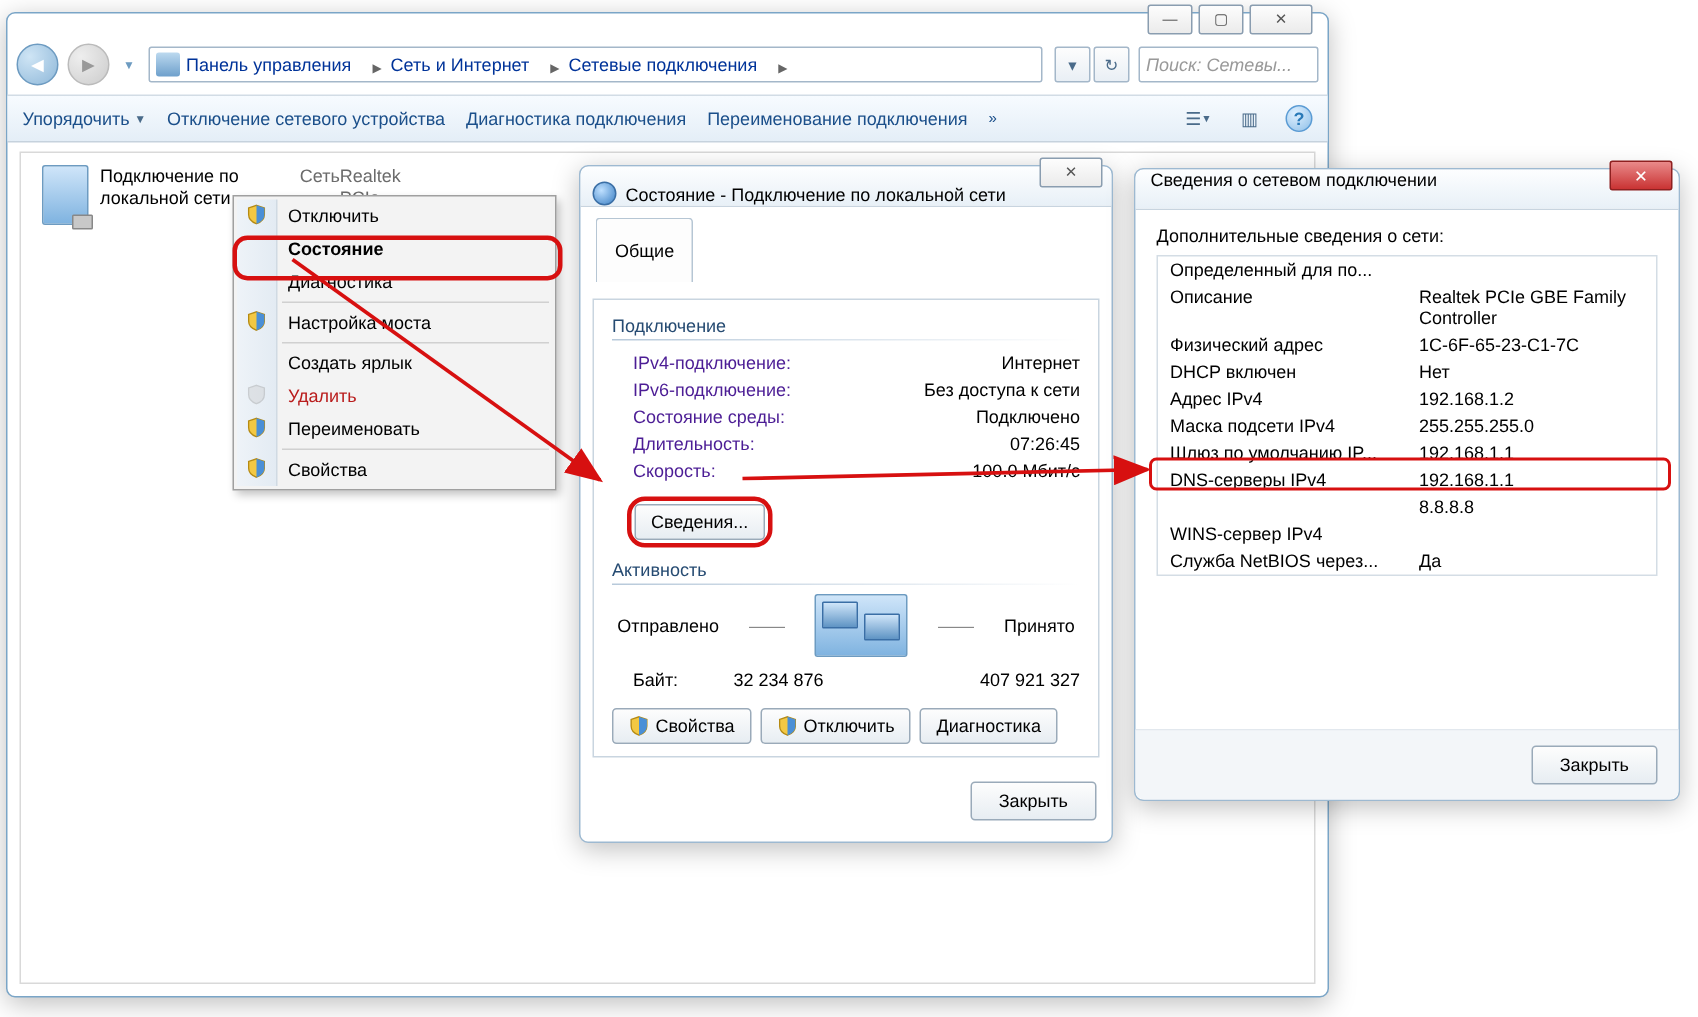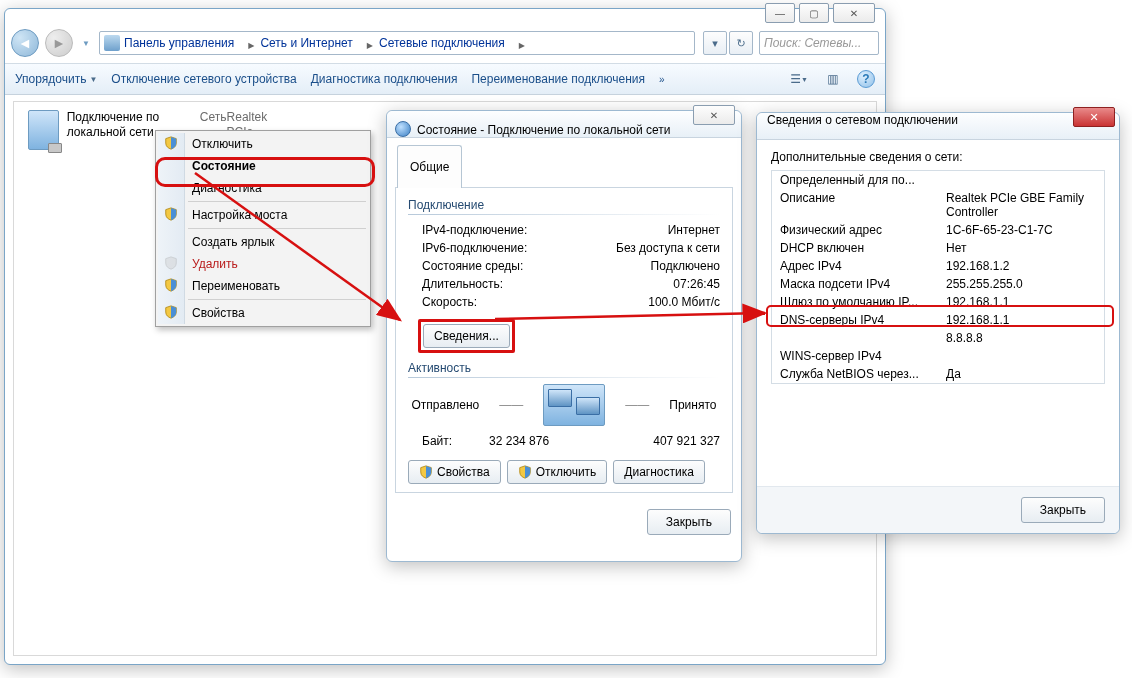--- a/index.html
+++ b/index.html
@@ -42,28 +42,28 @@
   .mi .shield{width:14px;height:14px;position:absolute;left:6px;top:3px}
   .msep{height:1px;background:#d0d0d0;margin:2px 2px 2px 30px}
   .ctx-highlight{position:absolute;left:155px;top:157px;width:214px;height:24px;border:3px solid #d71010;border-radius:10px;z-index:5;pointer-events:none}
   
   #statuswin{left:386px;top:110px;width:354px;height:450px;border-color:#9db9d1}
   #statuswin .hdr{height:26px;display:flex;align-items:flex-end;gap:6px;padding:0 8px;background:linear-gradient(#fdfeff,#e8f0f7);border-bottom:1px solid #c8d4df;border-radius:6px 6px 0 0}
   #statuswin .hdr .icon{width:14px;height:14px;border-radius:50%;border:1px solid #3a6ea5;background:radial-gradient(circle at 35% 35%,#bfe0ff,#3a7fc4)}
   #statuswin .caps2{position:absolute;right:6px;top:-6px;display:flex;gap:4px}
   .tab-strip{padding:6px 10px 0 10px}
   .tab{display:inline-block;padding:14px 12px;border:1px solid #b6c6d4;border-bottom:none;border-radius:3px 3px 0 0;background:#fdfdfd;position:relative;top:1px}
-  .tab-body{margin:0 8px 8px 8px;border:1px solid #c9d5e0;background:#fff;padding:10px 12px 8px 12px}
+  .tab-body{margin:12px 8px 8px 8px;border:1px solid #c9d5e0;background:#fff;padding:10px 12px 8px 12px}
   .grp-title{color:#264b72;margin-bottom:2px}
   .grp-line{height:1px;background:linear-gradient(90deg,#b7c9da,rgba(183,201,218,0));margin:2px 0 6px 0}
   .kv{display:flex;justify-content:space-between;padding:2px 0 2px 14px}
-  .kv .k{color:#000000}
+  .kv .k{color:#4c1d95}
   .kv .v{color:#000}
   .btn{display:inline-flex;align-items:center;gap:4px;padding:2px 10px;border:1px solid #9aaab9;border-radius:3px;background:linear-gradient(#fdfdfd,#e7edf2);cursor:pointer;min-height:18px}
-  .details-hl{border:3px solid #d71010;border-radius:2px;display:inline-block;padding:2px}
+  .details-hl{border:3px solid #d71010;border-radius:12px;display:inline-block;padding:2px}
   .activity{margin-top:8px}
   .act-row{display:flex;align-items:center;justify-content:center;gap:20px;margin:6px 0}
   .monitors{width:60px;height:40px;background:linear-gradient(#cfe5f9,#7fb3e0);border:1px solid #6d9bc1;border-radius:2px;position:relative}
   .monitors:before,.monitors:after{content:"";position:absolute;width:22px;height:16px;background:linear-gradient(#cfe5f9,#5f94c4);border:1px solid #3a6ea5;border-radius:1px}
   .monitors:before{left:4px;top:4px}
   .monitors:after{right:4px;top:12px}
   .bytes{display:flex;justify-content:flex-end;padding:2px 0 2px 14px}
   .btn-row{display:flex;gap:6px;margin-top:10px}
   .dlg-footer{display:flex;justify-content:flex-end;padding:8px 10px}
   

